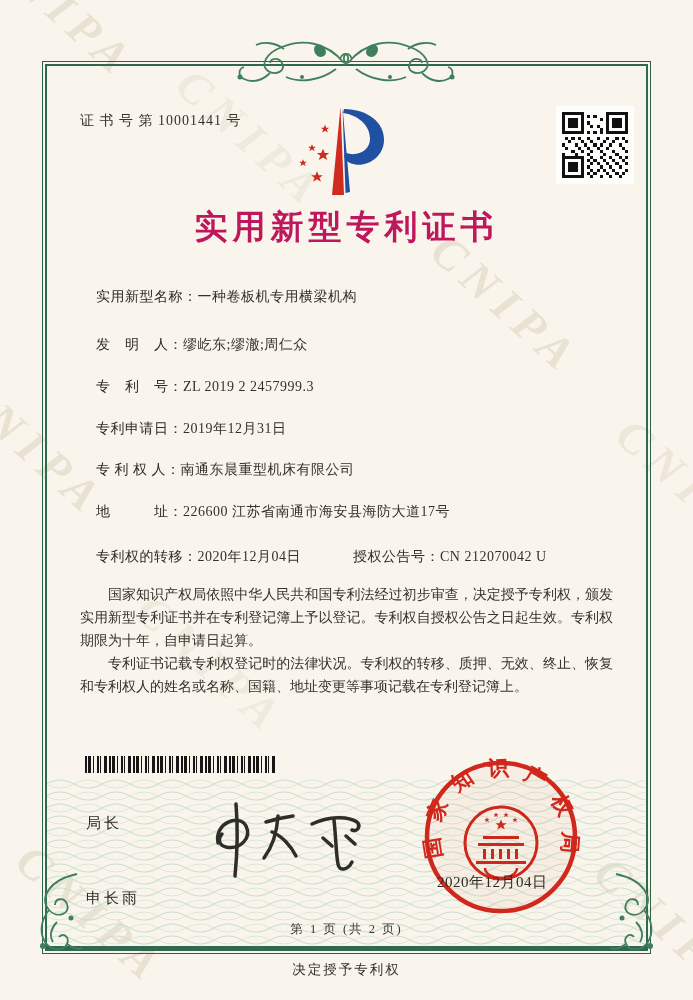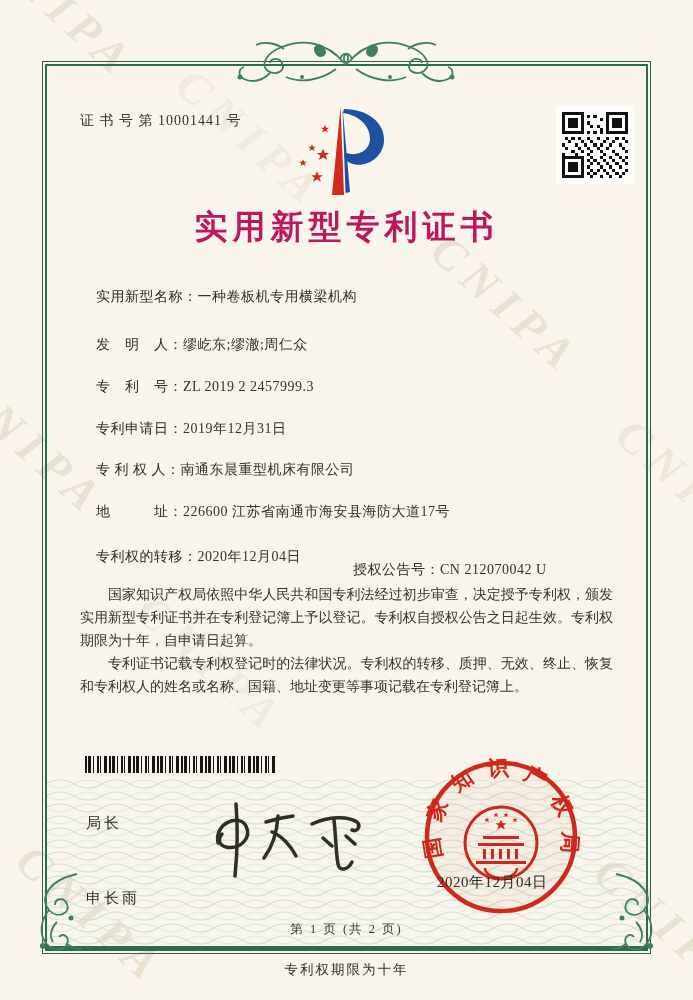--- a/index.html
+++ b/index.html
@@ -31,21 +31,21 @@
   .corner.right{ left:610px; transform:scaleX(-1); }
   
   .cert-no{ position:absolute; left:80px; top:112px; z-index:4; font-size:14px; letter-spacing:1px; color:#33312c;}
   .logo{ position:absolute; left:292px; top:103px; z-index:4; }
   .qr{ position:absolute; left:556px; top:106px; z-index:4; background:#fdfdfb; padding:6px;}
   .title{ position:absolute; left:0; right:0; top:205px; z-index:4; text-align:center;
     font-size:33px; font-weight:700; letter-spacing:5px; color:#be185d; margin:0;}
   .field-row{ position:absolute; left:80px; width:540px; z-index:4; font-size:14px; letter-spacing:.5px; white-space:nowrap;}
   .field-row .lbl{ color:#2e2c26;margin-left:16px; }
   .field-row .val{ color:#33312b;font-family:Liberation Serif, serif; }
-  .pair2{ position:absolute; left:257px; top:13px;text-align:center; }
+  .pair2{ position:absolute; left:257px; top:0;text-align:center; }
   .body-text{ position:absolute; left:80px; top:583px; width:533px; z-index:4;
     font-size:14px; line-height:23px; text-align:justify; color:#34322c;}
   .body-text p{ margin:0; text-indent:2em; }
   .barcode{ position:absolute; left:85px; top:756px; width:190px; height:17px; z-index:4;
     background:repeating-linear-gradient(90deg,
       #161616 0 2px,#f6f3ea 2px 3px,#161616 3px 6px,#f6f3ea 6px 8px,
       #161616 8px 9px,#f6f3ea 9px 12px,#161616 12px 14px,#f6f3ea 14px 15px,
       #161616 15px 16px,#f6f3ea 16px 19px,#161616 19px 22px,#f6f3ea 22px 24px);
   }
   .director-title{ position:absolute; left:86px; top:814px; z-index:4; font-size:15px; letter-spacing:3px; color:#2c2a24;}
@@ -242,15 +242,15 @@
       <rect x="-2" y="6" width="3" height="10"></rect>
         <rect x="6" y="6" width="3" height="10"></rect>
         <rect x="14" y="6" width="3" height="10"></rect>
       <rect x="-25" y="18" width="50" height="3"></rect>
       <path d="M-16,25 a16,10 0 0 0 32,0" fill="none" stroke="#cf271b" stroke-width="2.5"></path>
     </g>
   </svg>
   <div class="seal-date">2020年12月04日</div>
 
   <div class="page-indicator">第 1 页 (共 2 页)</div>
-  <div class="footer-note">专利权期限为十年</div>
+  <div class="footer-note">决定授予专利权</div>
 
 </div>
 
 </body></html>

